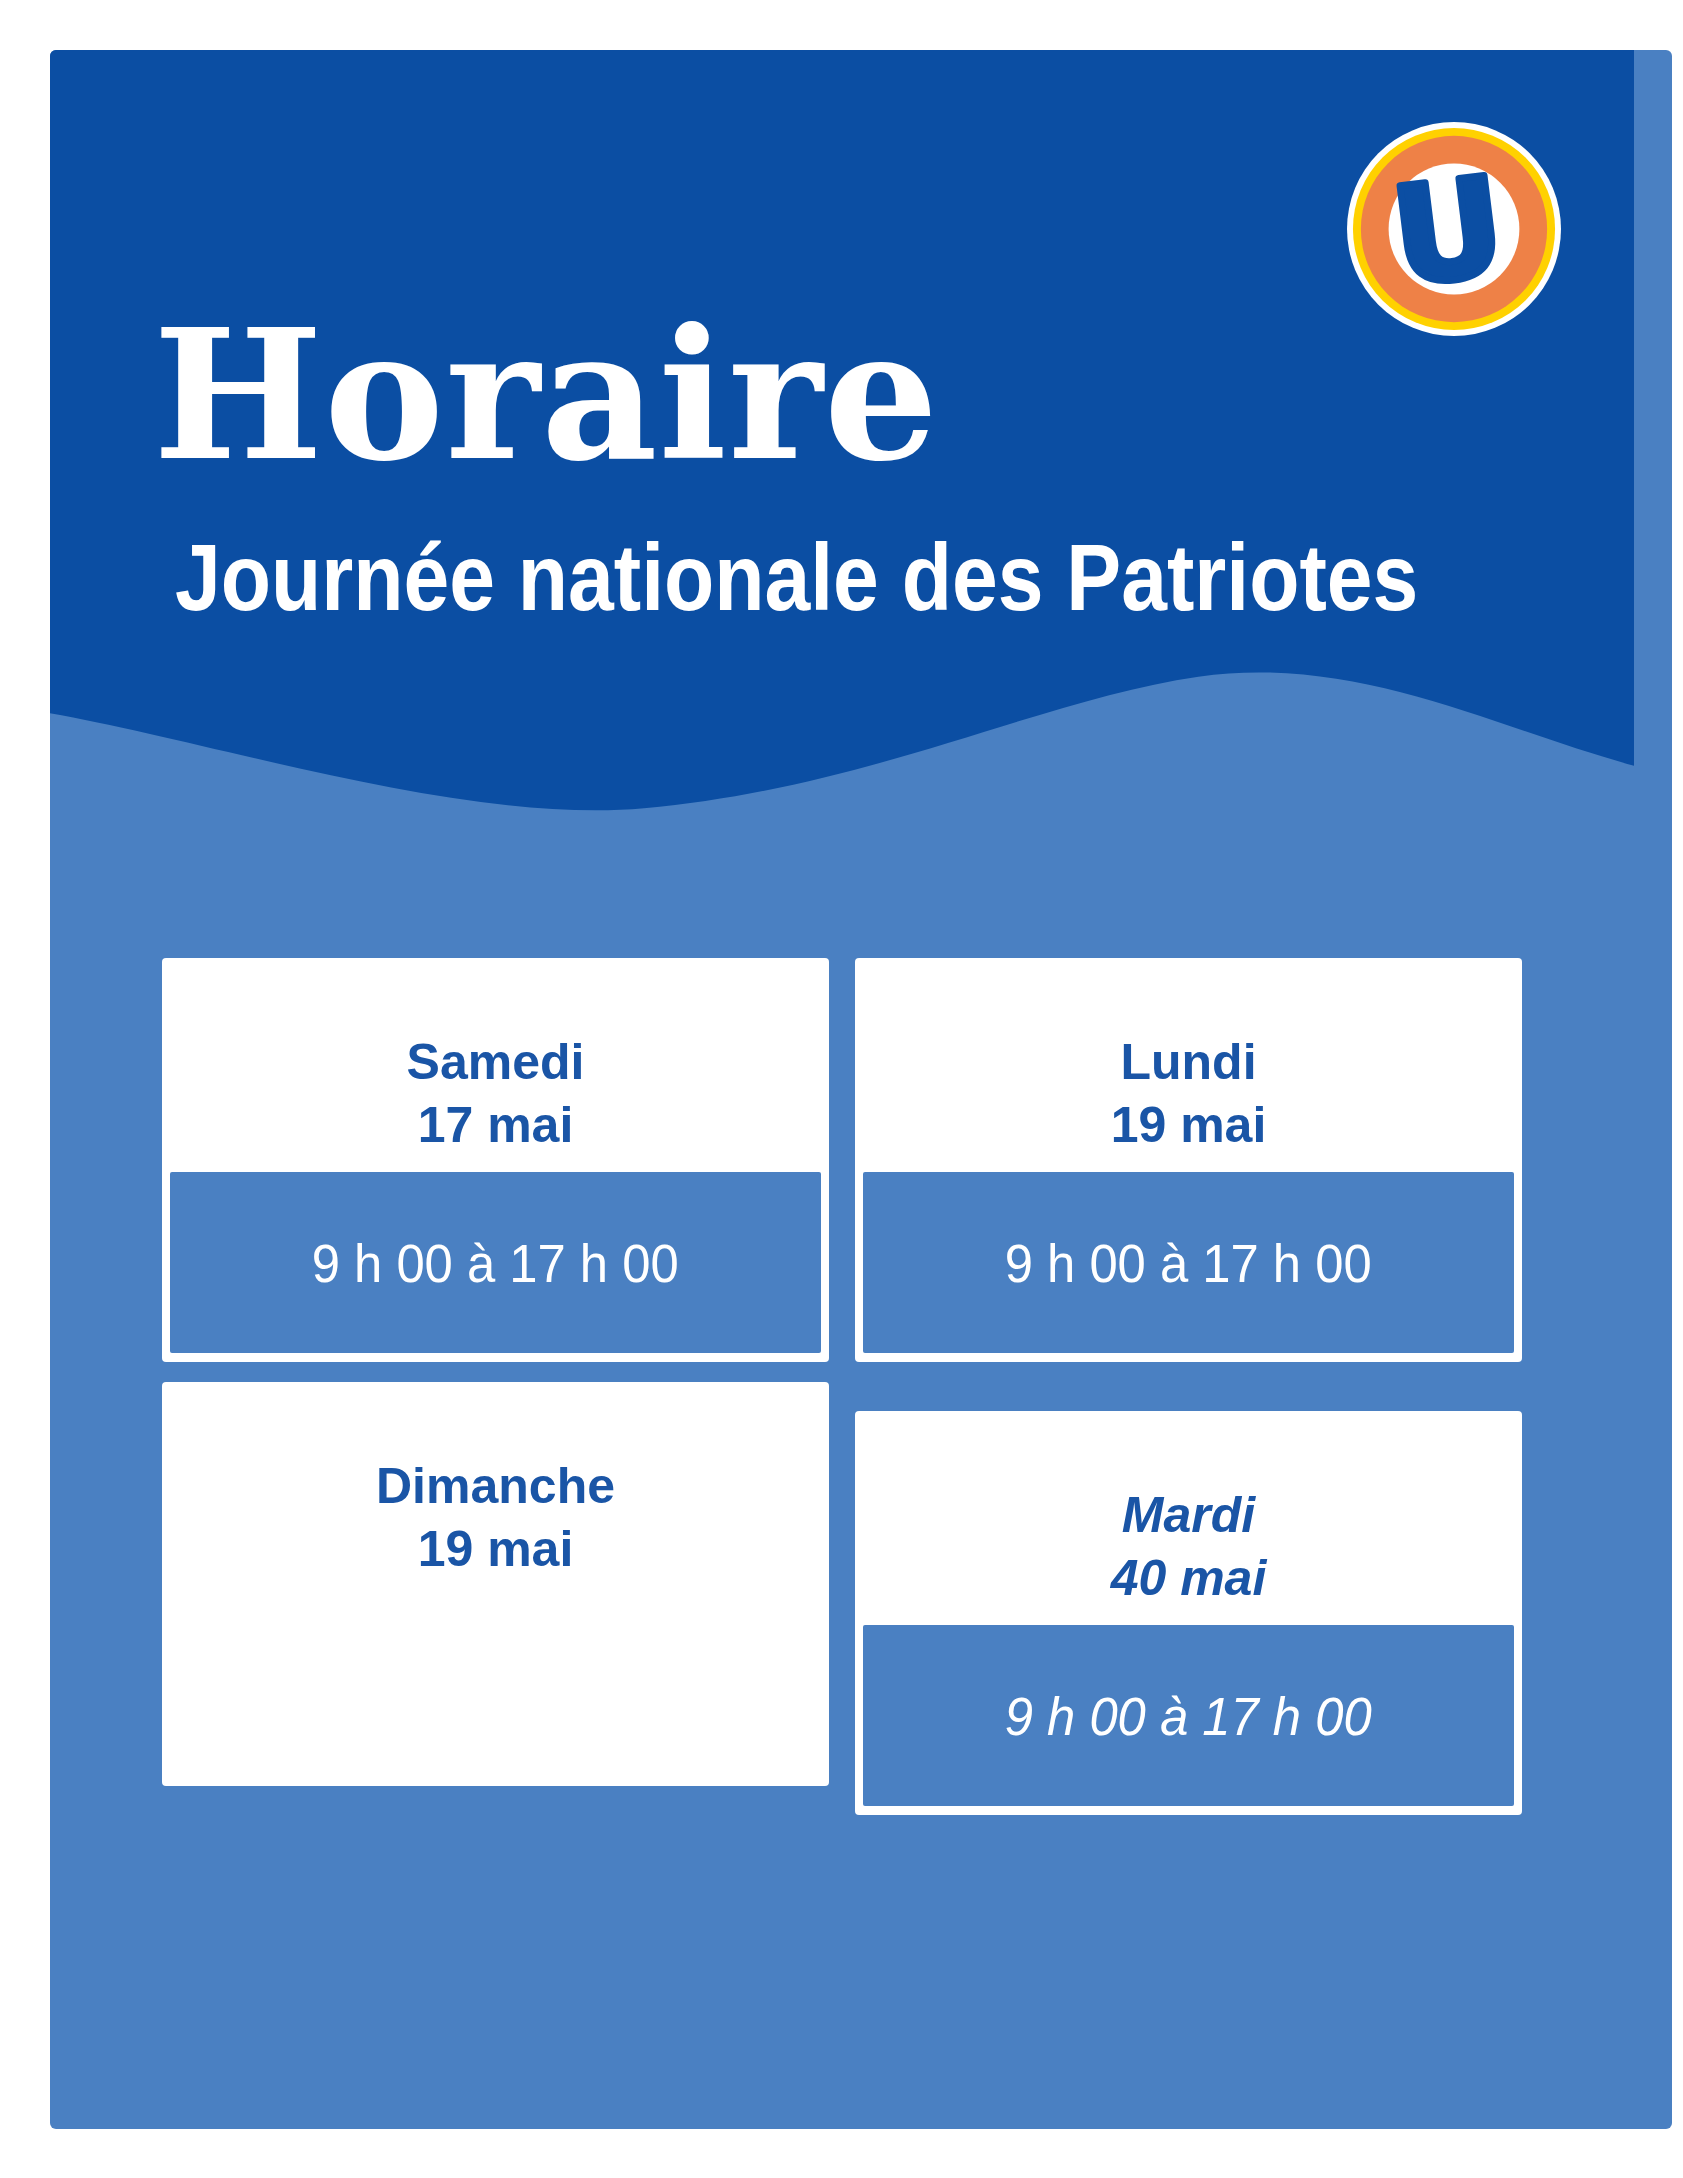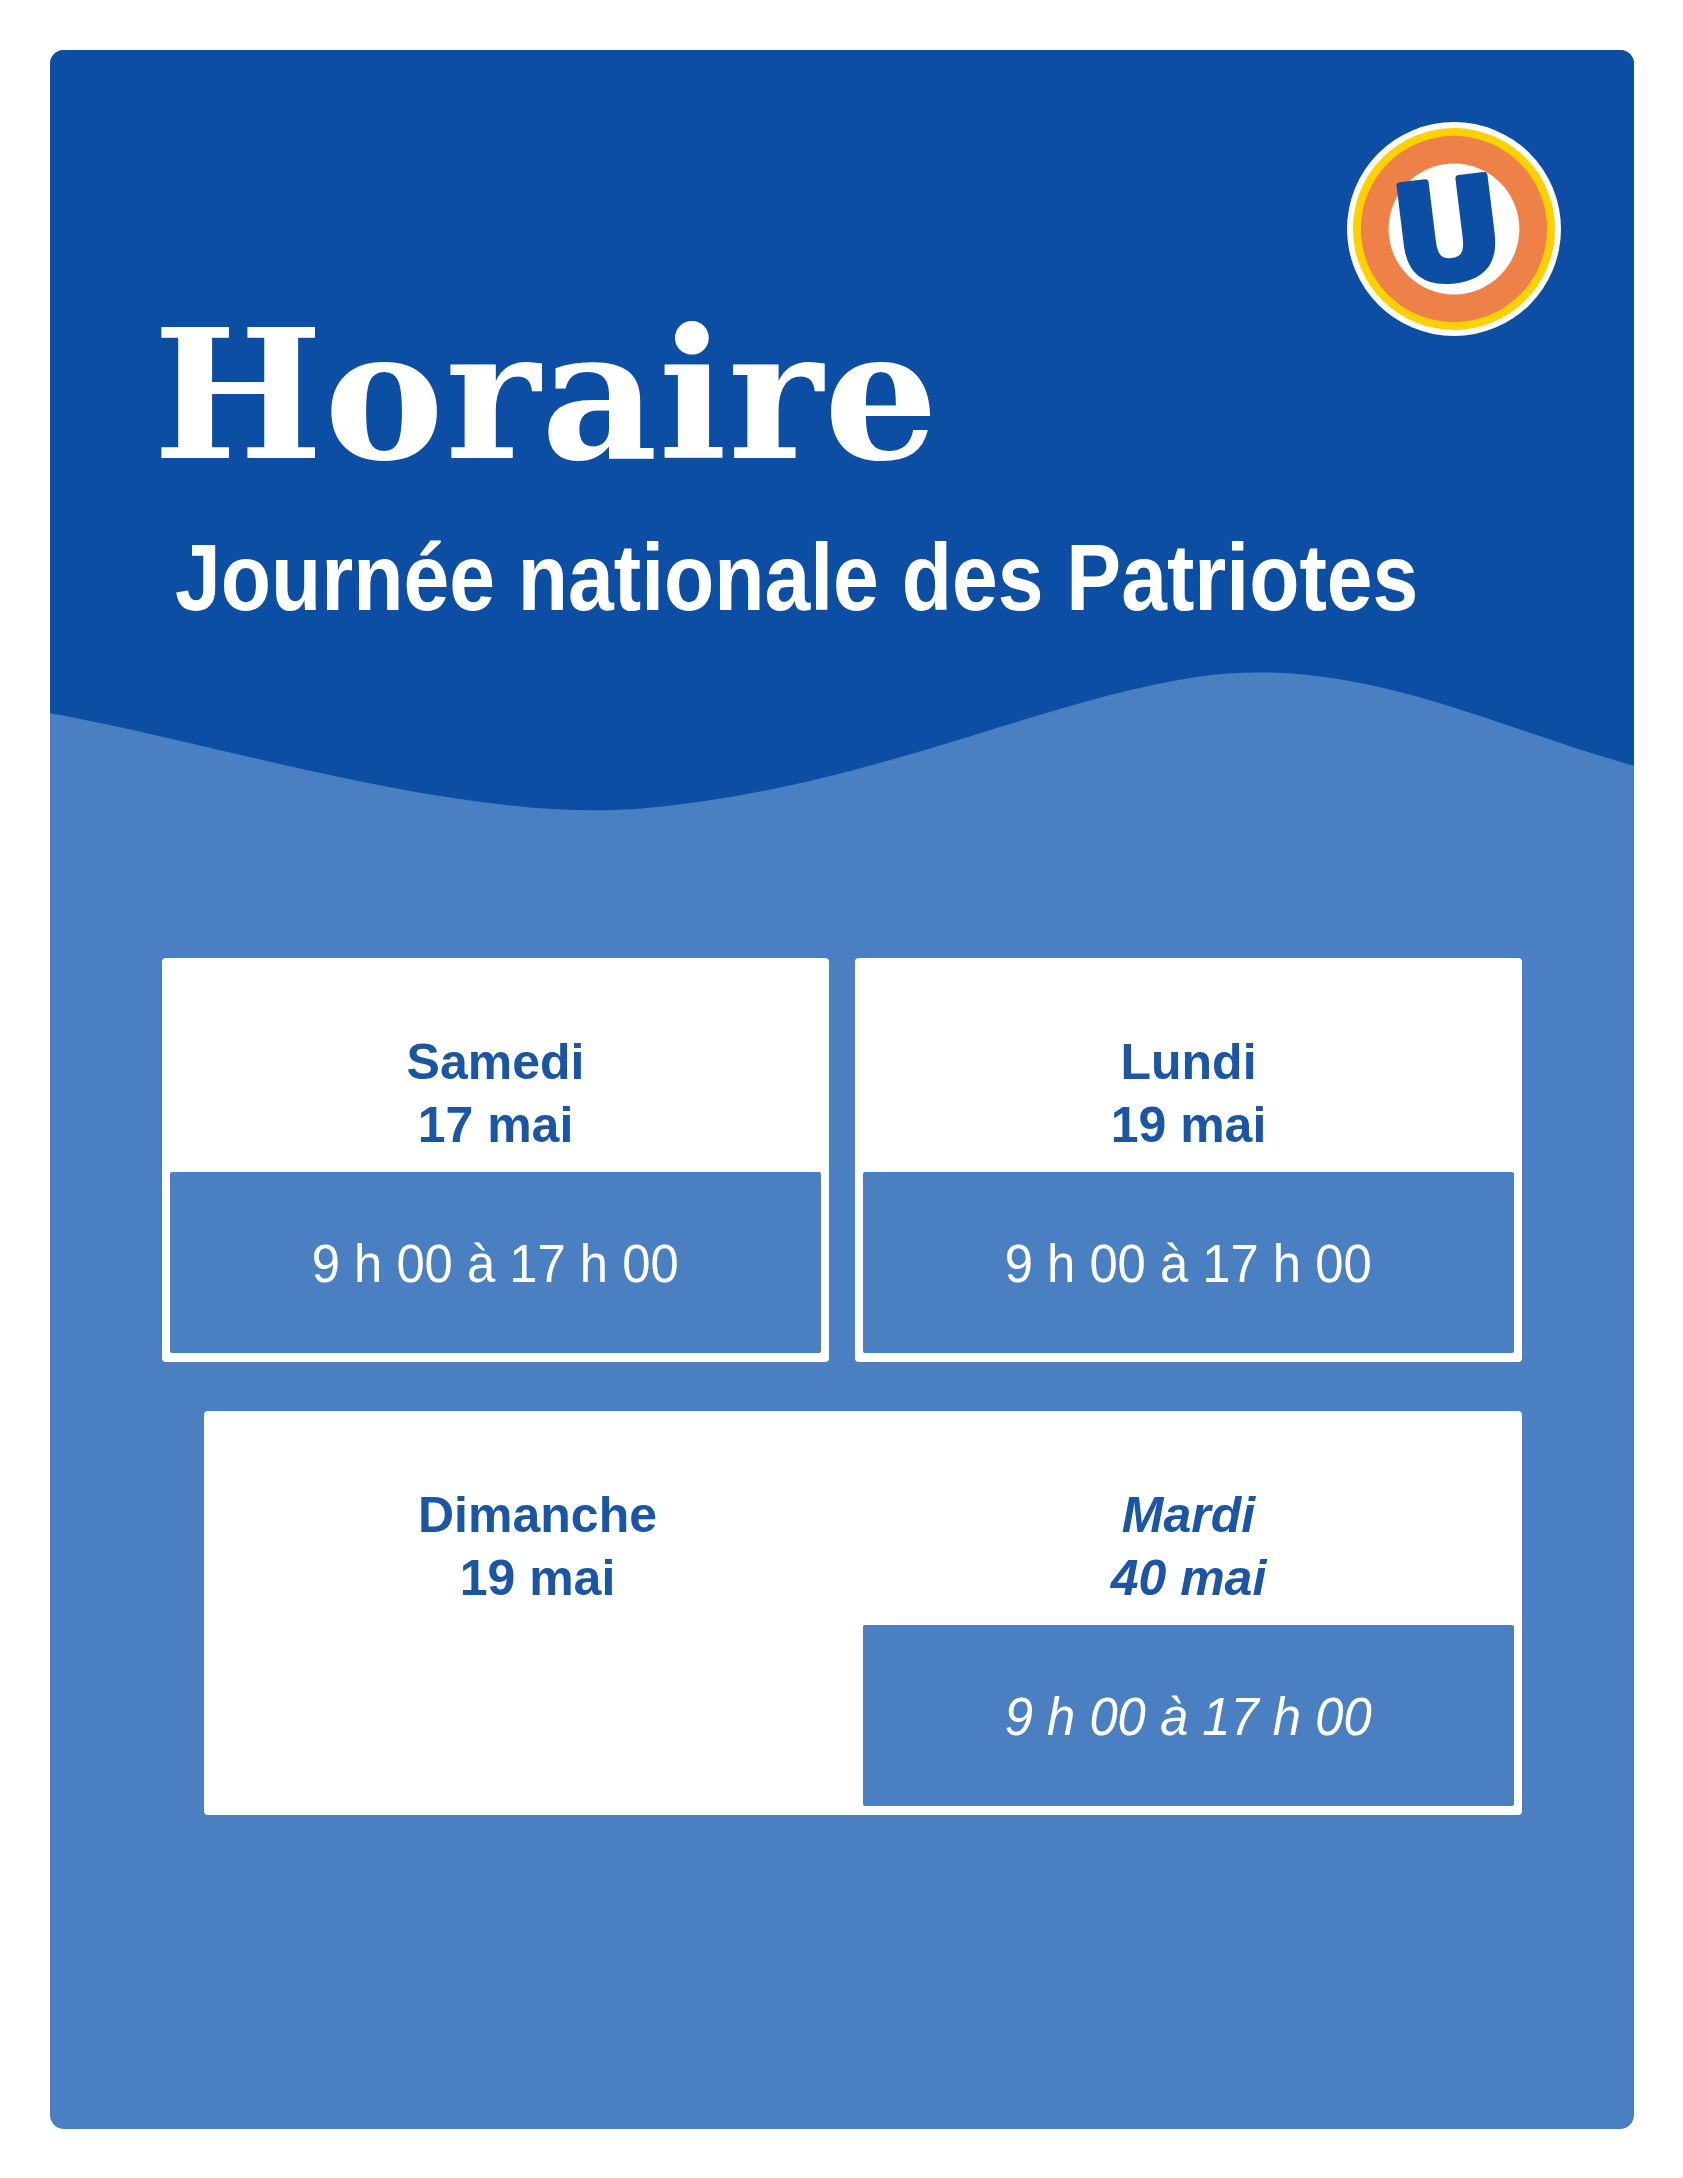--- a/index.html
+++ b/index.html
@@ -1,36 +1,36 @@
 <!DOCTYPE html>
 <html style="--dark_blue: #0B4EA3; --light_blue: #4A80C2; --day_text: #1A55A6; --logo_yellow: #FFD100; --logo_orange: #EE8147; --card_white: #FFFFFF;"><head>
 <meta charset="utf-8">
 <style>
   html,body{margin:0;padding:0;background:#ffffff;}
   .page{position:relative;width:1683px;height:2178px;background:#ffffff;overflow:hidden;
         font-family:"Liberation Sans",sans-serif;}
   .panel{position:absolute;left:50px;top:50px;width:1584px;height:2079px;
-         background:var(--light_blue);border-radius:14px;overflow:hidden;}
+         background:var(--light_blue);border-radius:6px;overflow:hidden;padding-left:38px;}
   .wave-svg{position:absolute;left:0;top:0;width:1584px;height:2079px;display:block;}
   .wave-path{fill:var(--dark_blue);}
   .title{position:absolute;left:103px;top:255px;margin:0;
          font-family:"DejaVu Serif",serif;font-weight:700;font-size:180px;line-height:1;
          letter-spacing:1px;color:#ffffff;white-space:nowrap;}
   .subtitle{position:absolute;left:125px;top:481px;margin:0;
             font-weight:700;font-size:94px;line-height:1;color:#ffffff;white-space:nowrap;
             transform:scaleX(0.875);transform-origin:left center;}
   .logo{position:absolute;left:1297px;top:72px;width:214px;height:214px;}
   .logo svg{display:block;width:214px;height:214px;}
   .logo text{font-family:"DejaVu Sans",sans-serif;font-weight:700;font-size:136px;
              fill:var(--dark_blue);stroke:var(--dark_blue);stroke-width:7px;
              stroke-linejoin:round;}
   .card{position:absolute;width:667px;height:404px;background:#ffffff;border-radius:4px;}
   .card.c0{left:112px;top:908px;}
   .card.c1{left:805px;top:908px;}
-  .card.c2{left:112px;top:1361px;margin-left:42px;}
+  .card.c2{left:112px;top:1332px;}
   .card.c3{left:805px;top:1361px;font-style:italic;}
   .day-block{position:absolute;left:0;top:0;width:100%;height:264px;
              display:flex;flex-direction:column;justify-content:center;align-items:center;
              padding-top:8px;box-sizing:border-box;
              color:var(--day_text);font-weight:700;font-size:50px;line-height:63px;
              text-align:center;}
   .hours-band{position:absolute;left:8px;right:8px;top:214px;bottom:9px;
               background:var(--light_blue);border-radius:2px;
               display:flex;align-items:center;justify-content:center;}
   .hours-text{color:#ffffff;font-size:54px;font-weight:500;white-space:nowrap;

